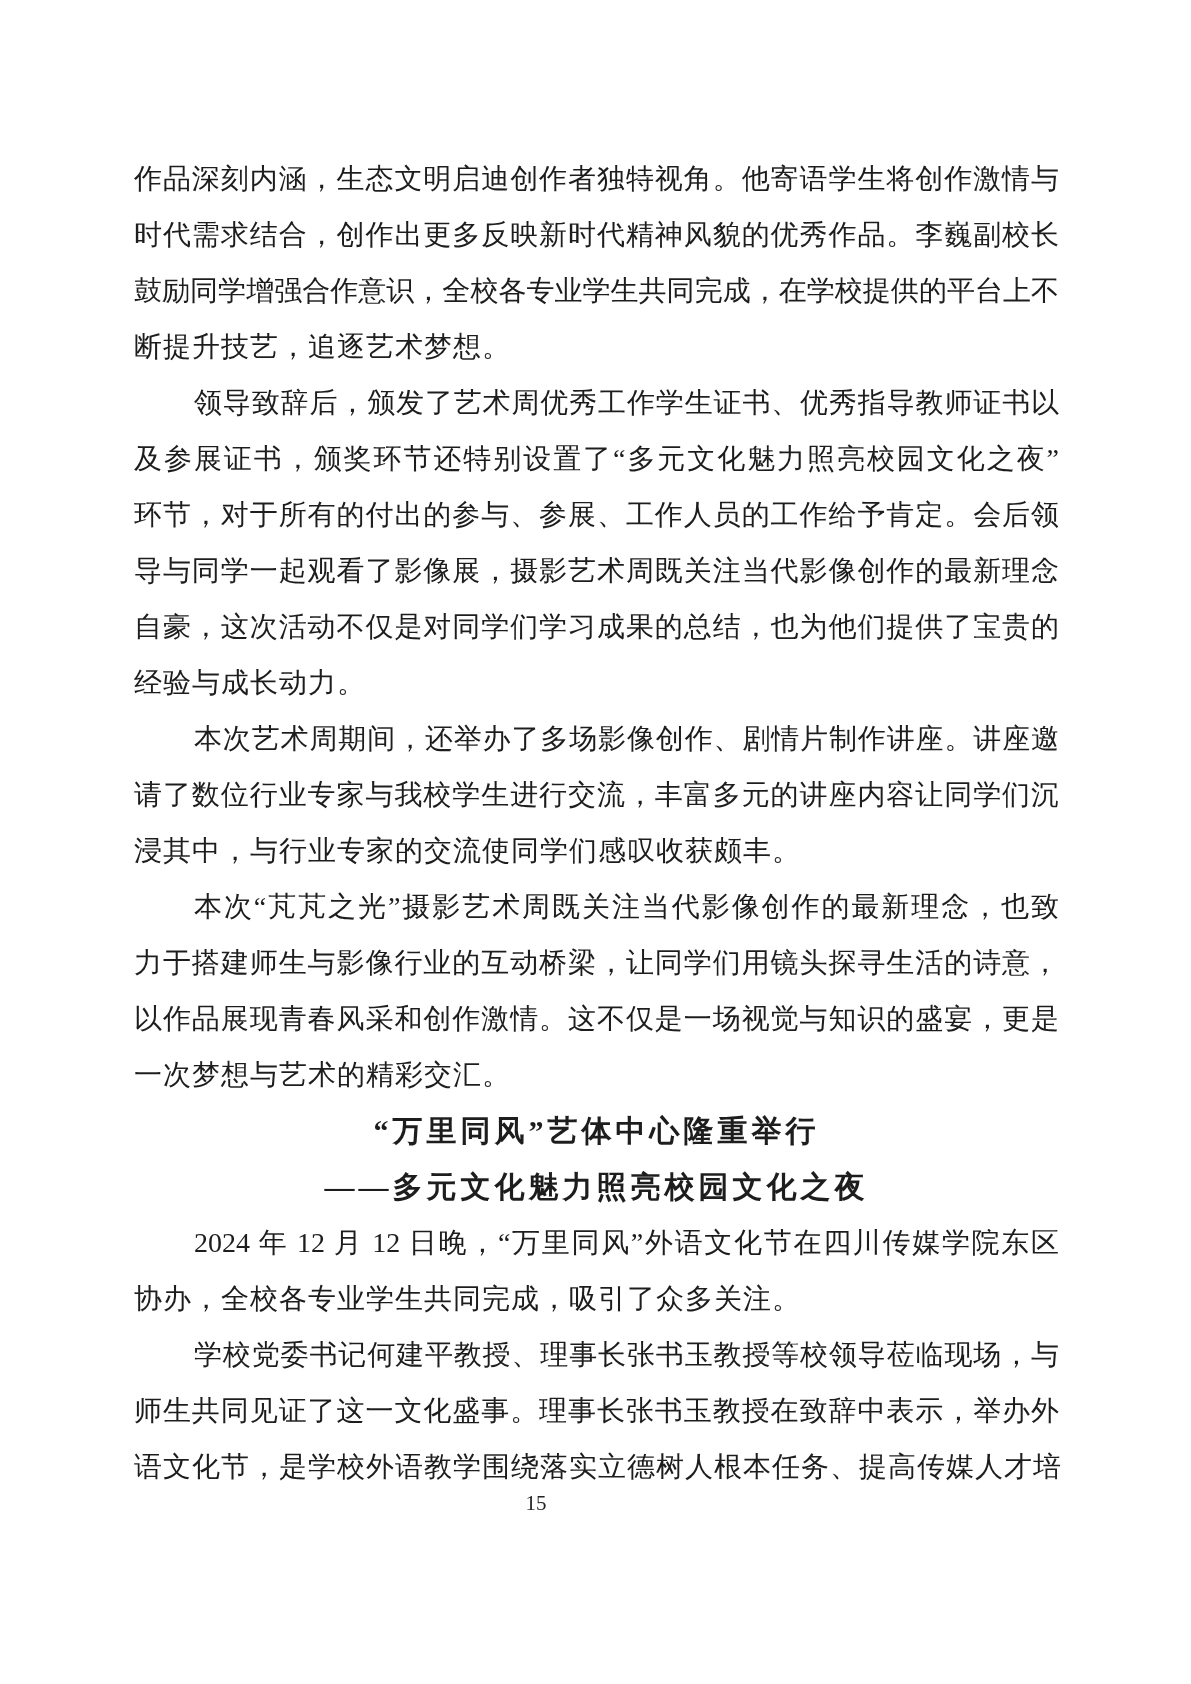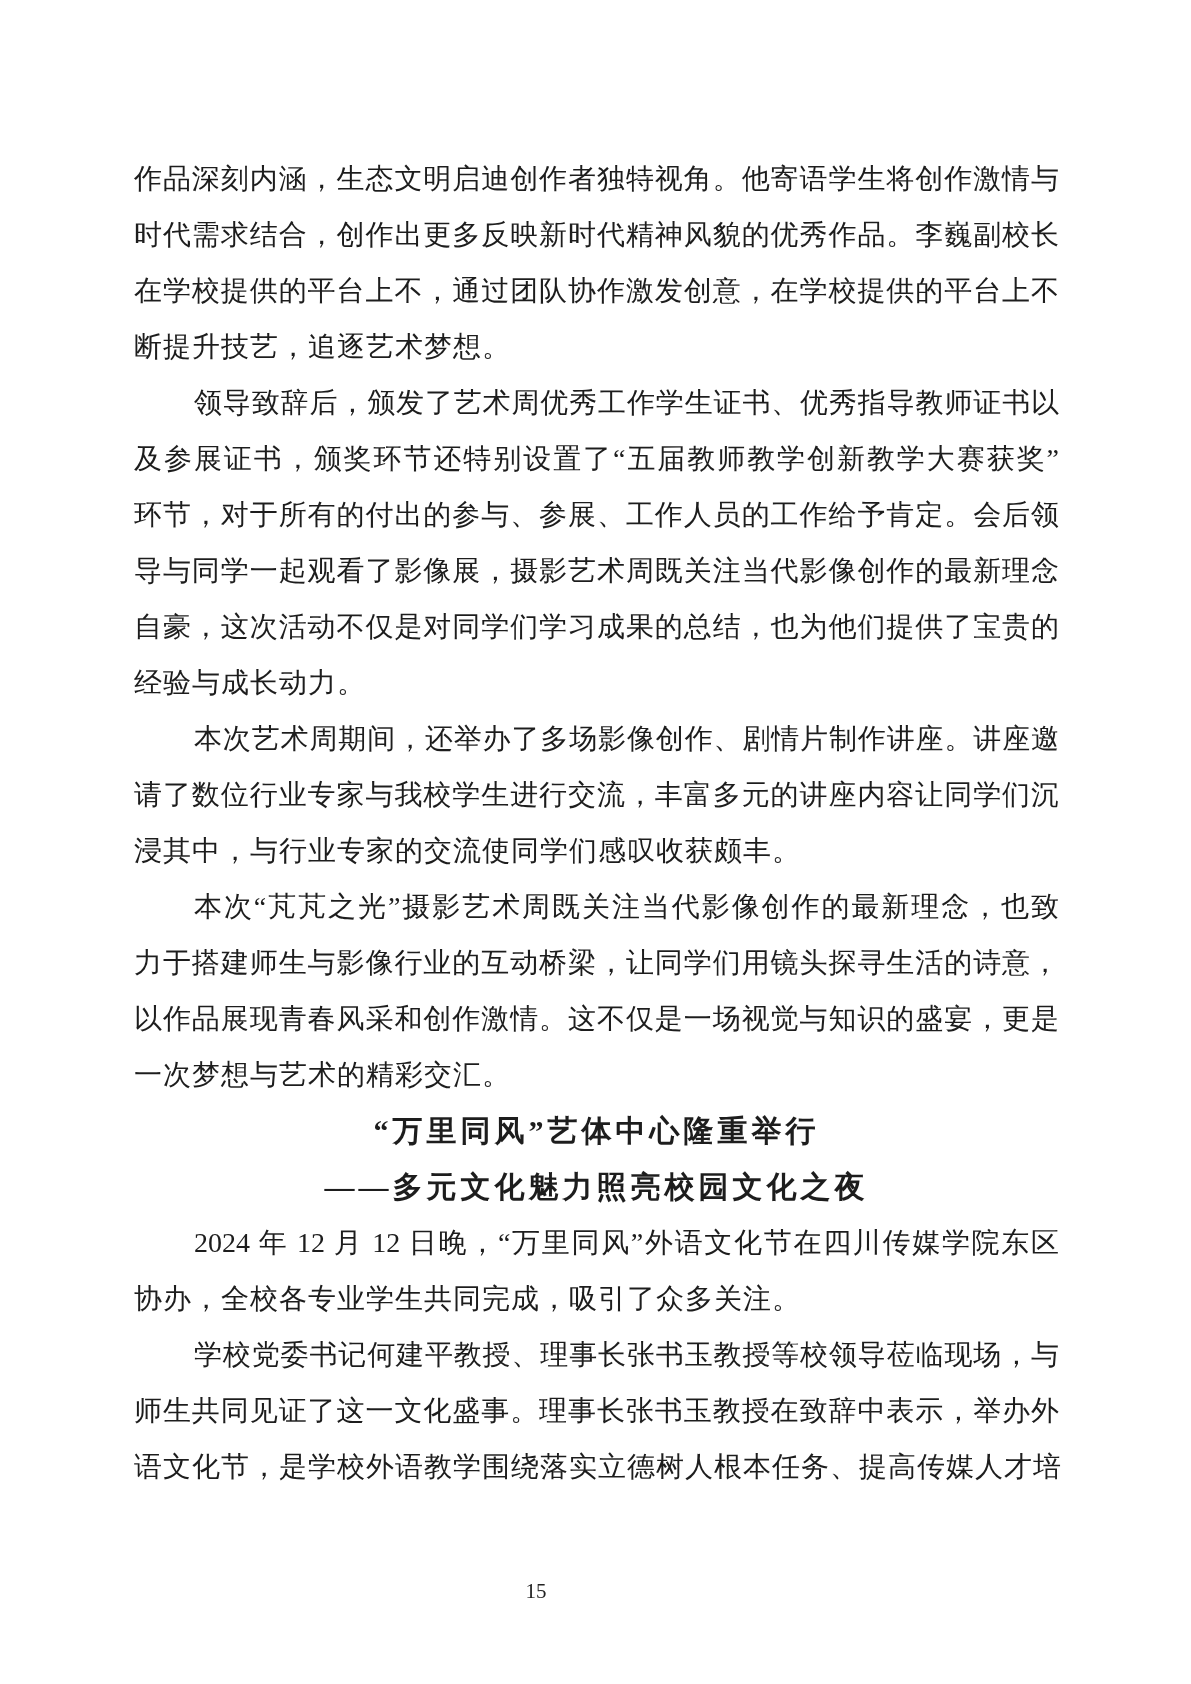--- a/index.html
+++ b/index.html
@@ -45,39 +45,39 @@
     white-space: normal;
     text-align: center;
     font-weight: 700;
     font-size: 30px;
     letter-spacing: 4px;
     text-indent: 0;
   }
   .footer {
     position: absolute;
     left: 0;
-    top: 1576px;
+    top: 1488px;
     width: 100%;
     text-align: center;
     font-size: 21px;
     line-height: 30px;
     color: #222222;
   }
 </style>
 </head>
 <body>
 
 <div class="page">
   <div class="content" id="doc-content">
       <div class="line body justified">作品深刻内涵，生态文明启迪创作者独特视角。他寄语学生将创作激情与</div>
       <div class="line body justified">时代需求结合，创作出更多反映新时代精神风貌的优秀作品。李巍副校长</div>
-      <div class="line body justified">在学校提供的平台上不，通过团队协作激发创意，在学校提供的平台上不</div>
+      <div class="line body justified">鼓励同学增强合作意识，全校各专业学生共同完成，在学校提供的平台上不</div>
       <div class="line body para-end">断提升技艺，追逐艺术梦想。</div>
       <div class="line body justified indent">领导致辞后，颁发了艺术周优秀工作学生证书、优秀指导教师证书以</div>
-      <div class="line body justified">及参展证书，颁奖环节还特别设置了“五届教师教学创新教学大赛获奖”</div>
+      <div class="line body justified">及参展证书，颁奖环节还特别设置了“多元文化魅力照亮校园文化之夜”</div>
       <div class="line body justified">环节，对于所有的付出的参与、参展、工作人员的工作给予肯定。会后领</div>
       <div class="line body justified">导与同学一起观看了影像展，摄影艺术周既关注当代影像创作的最新理念</div>
       <div class="line body justified">自豪，这次活动不仅是对同学们学习成果的总结，也为他们提供了宝贵的</div>
       <div class="line body para-end">经验与成长动力。</div>
       <div class="line body justified indent">本次艺术周期间，还举办了多场影像创作、剧情片制作讲座。讲座邀</div>
       <div class="line body justified">请了数位行业专家与我校学生进行交流，丰富多元的讲座内容让同学们沉</div>
       <div class="line body para-end">浸其中，与行业专家的交流使同学们感叹收获颇丰。</div>
       <div class="line body justified indent">本次“芃芃之光”摄影艺术周既关注当代影像创作的最新理念，也致</div>
       <div class="line body justified">力于搭建师生与影像行业的互动桥梁，让同学们用镜头探寻生活的诗意，</div>
       <div class="line body justified">以作品展现青春风采和创作激情。这不仅是一场视觉与知识的盛宴，更是</div>

